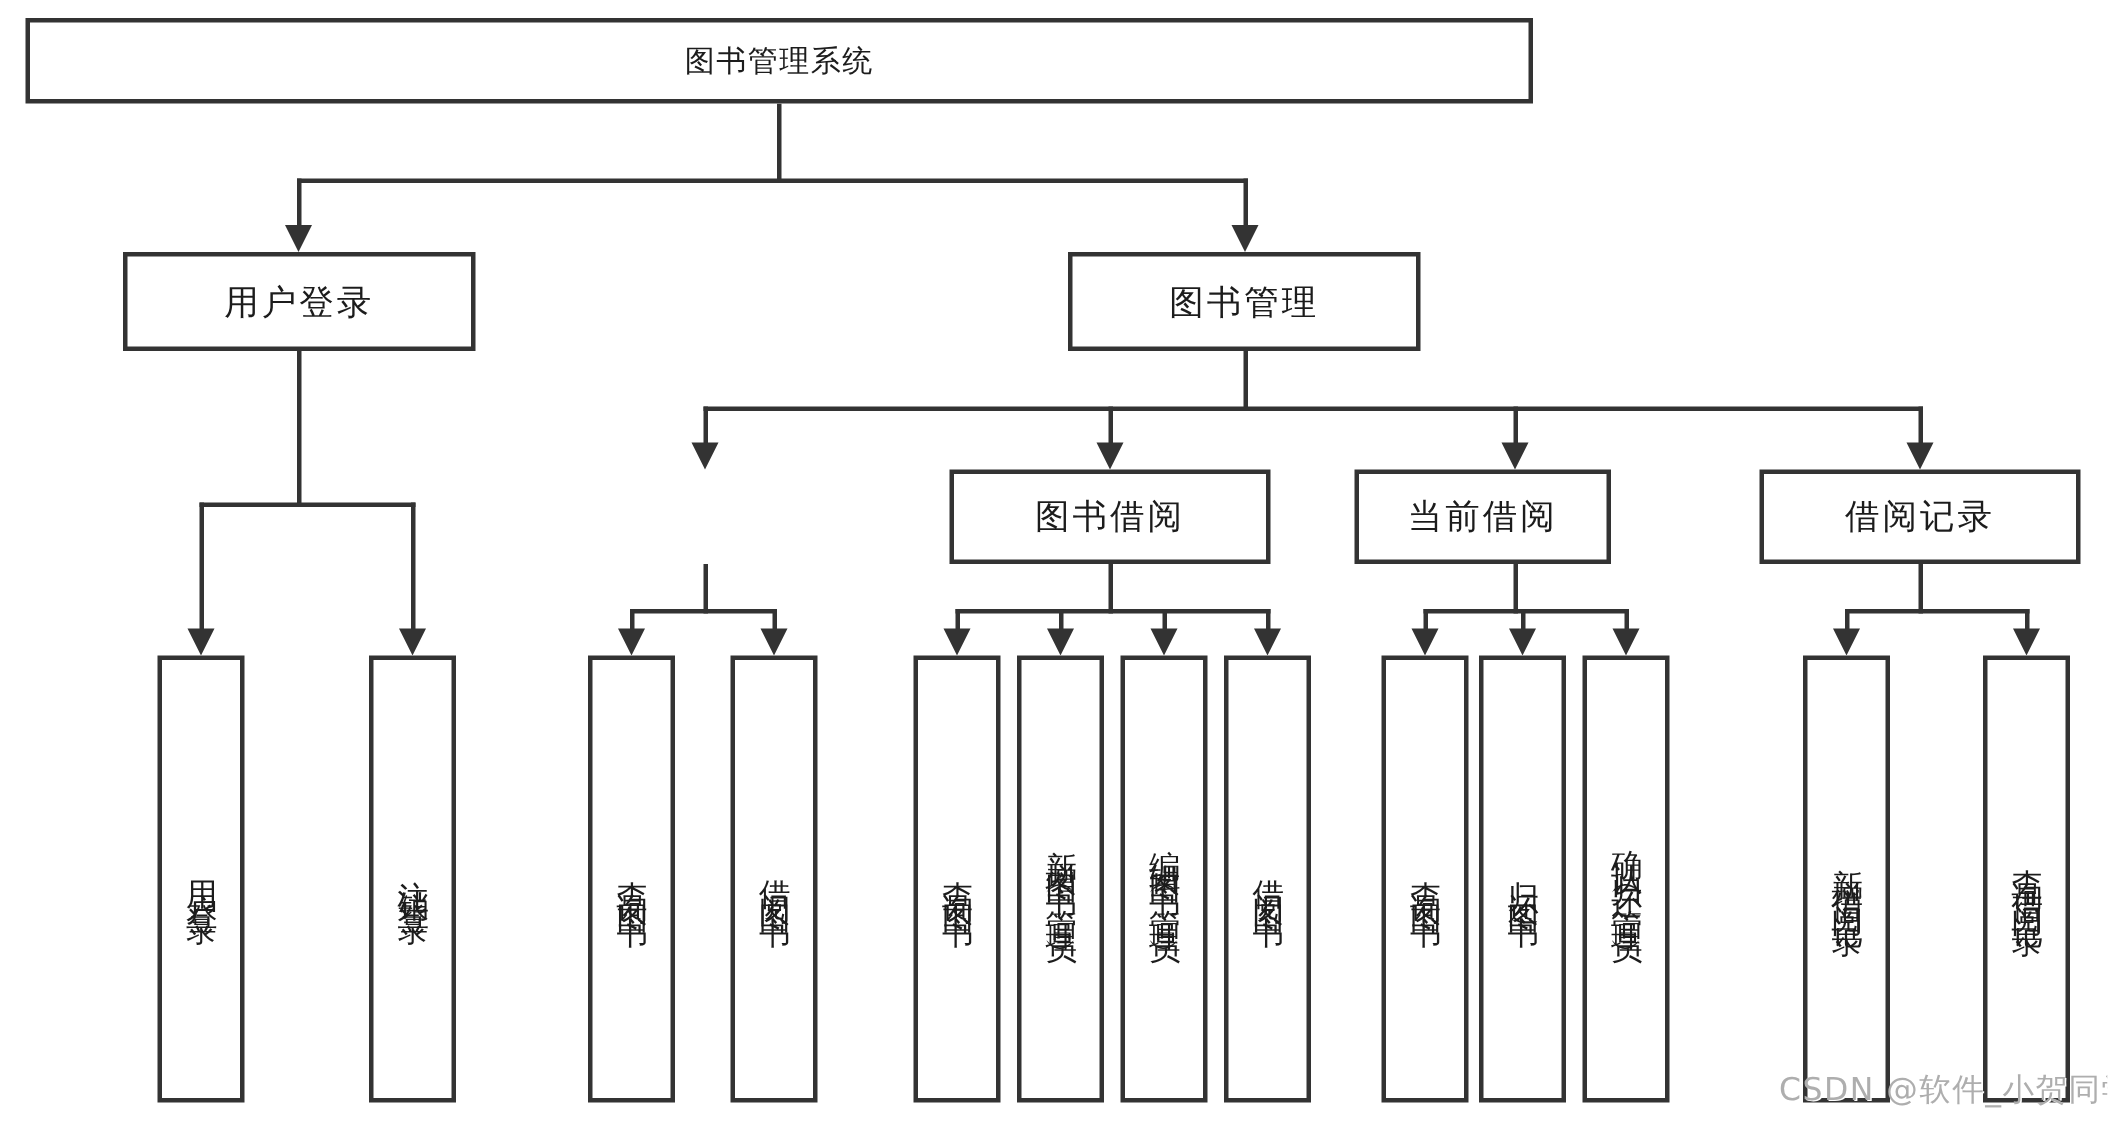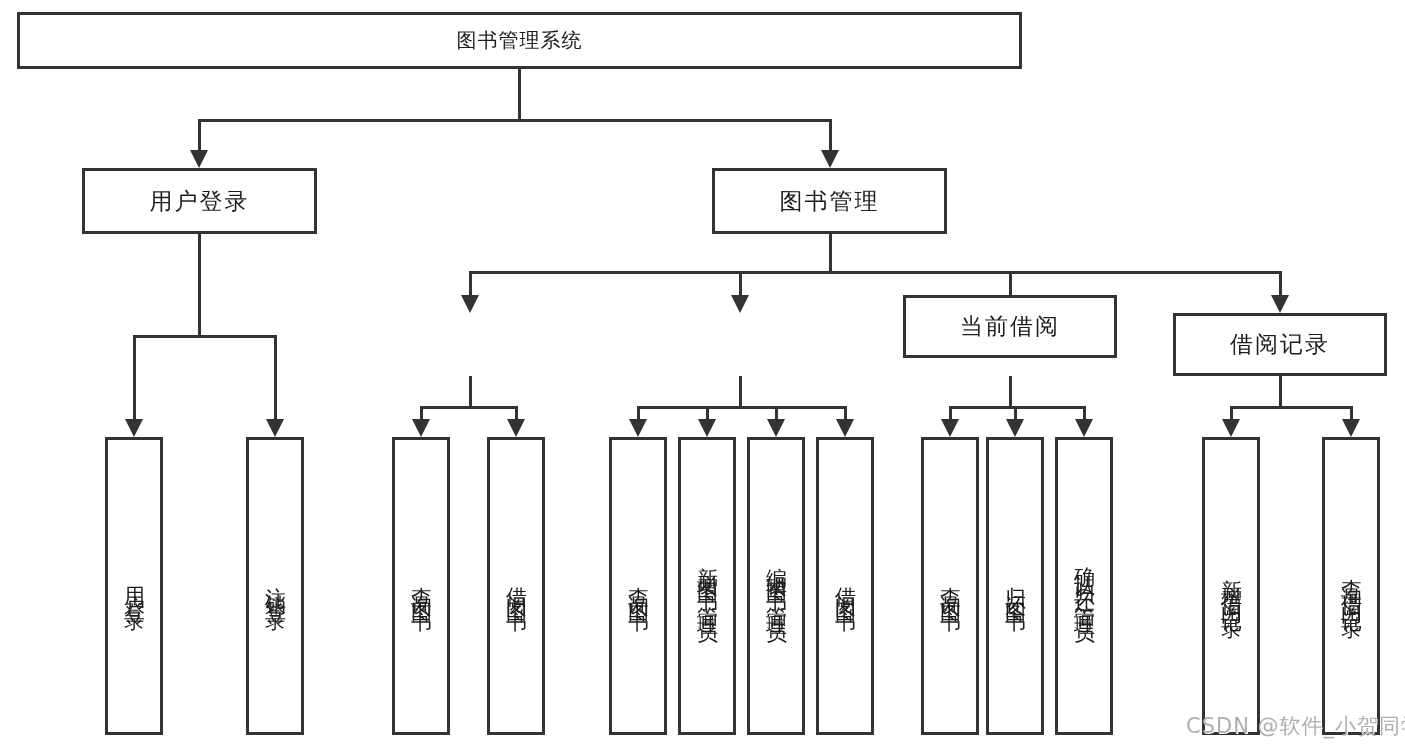--- a/index.html
+++ b/index.html
@@ -66,22 +66,25 @@
 
   <div class="box h-box" style="left:82px; top:168px; width:235px; height:66px;">
     <span>用户登录</span>
   </div>
 
   <div class="box h-box" style="left:712px; top:168px; width:235px; height:66px;">
     <span>图书管理</span>
   </div>
 
 
+  <div class="box h-box" style="left:633px; top:313px; width:214px; height:63px;">
+    <span>图书借阅</span>
+  </div>
 
-  <div class="box h-box" style="left:903px; top:295px; width:214px; height:63px;">
+  <div class="box h-box" style="left:903px; top:313px; width:171px; height:63px;">
     <span>当前借阅</span>
   </div>
 
   <div class="box h-box" style="left:1173px; top:313px; width:214px; height:63px;">
     <span>借阅记录</span>
   </div>
 
   <div class="box v-box" style="left:105px;">
     <span>用户登录</span>
   </div>

